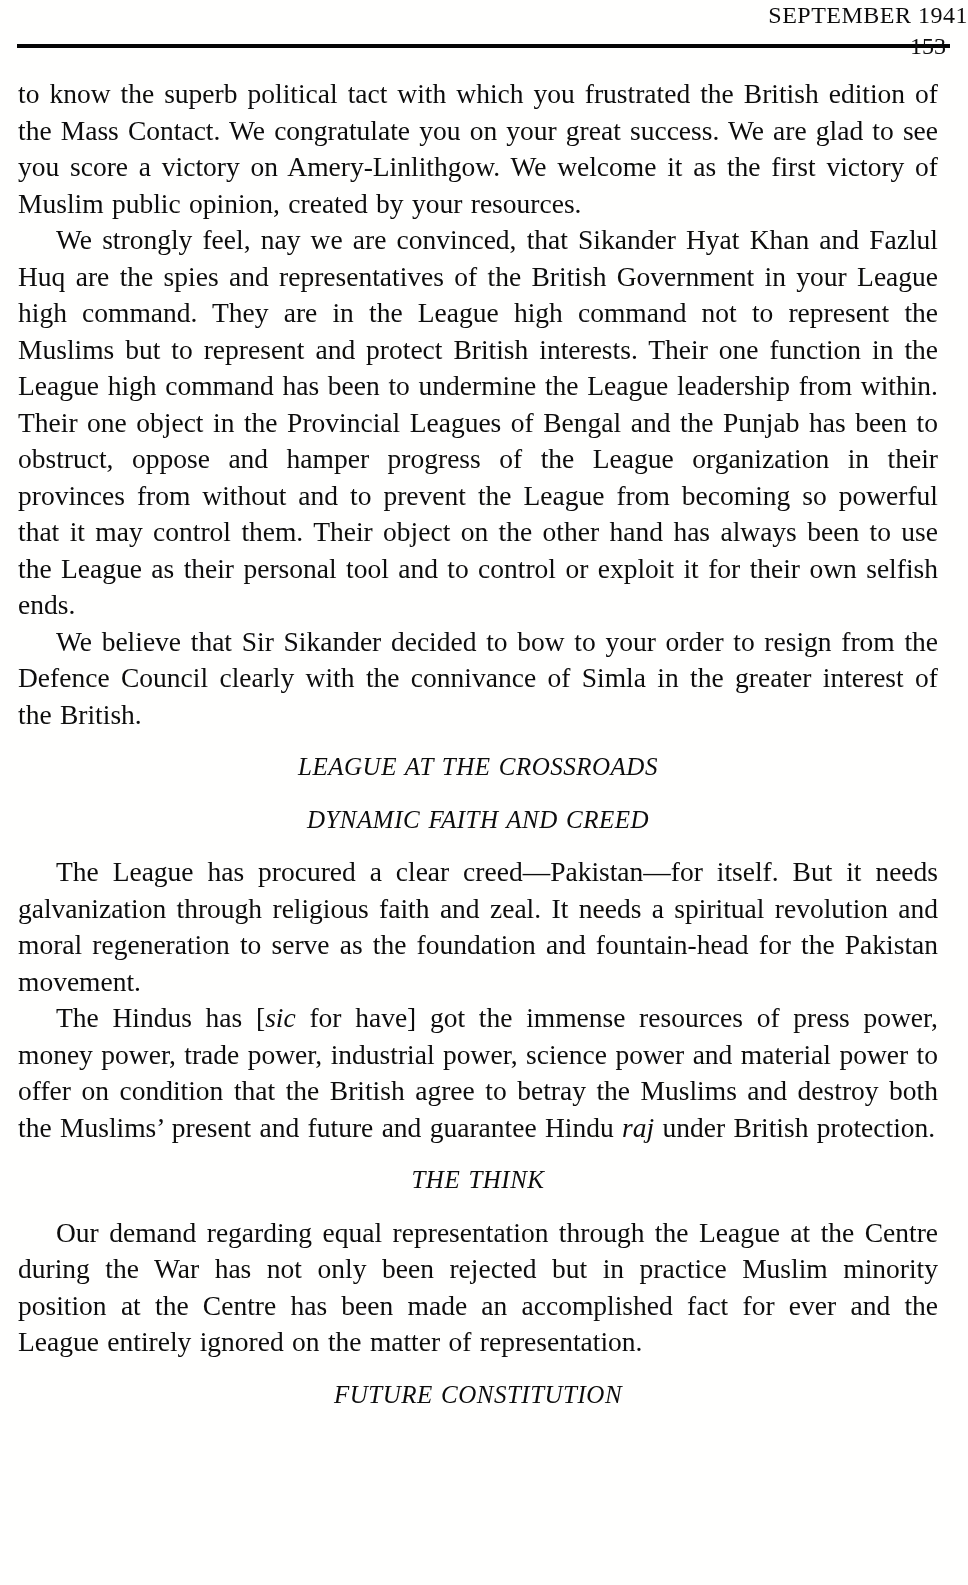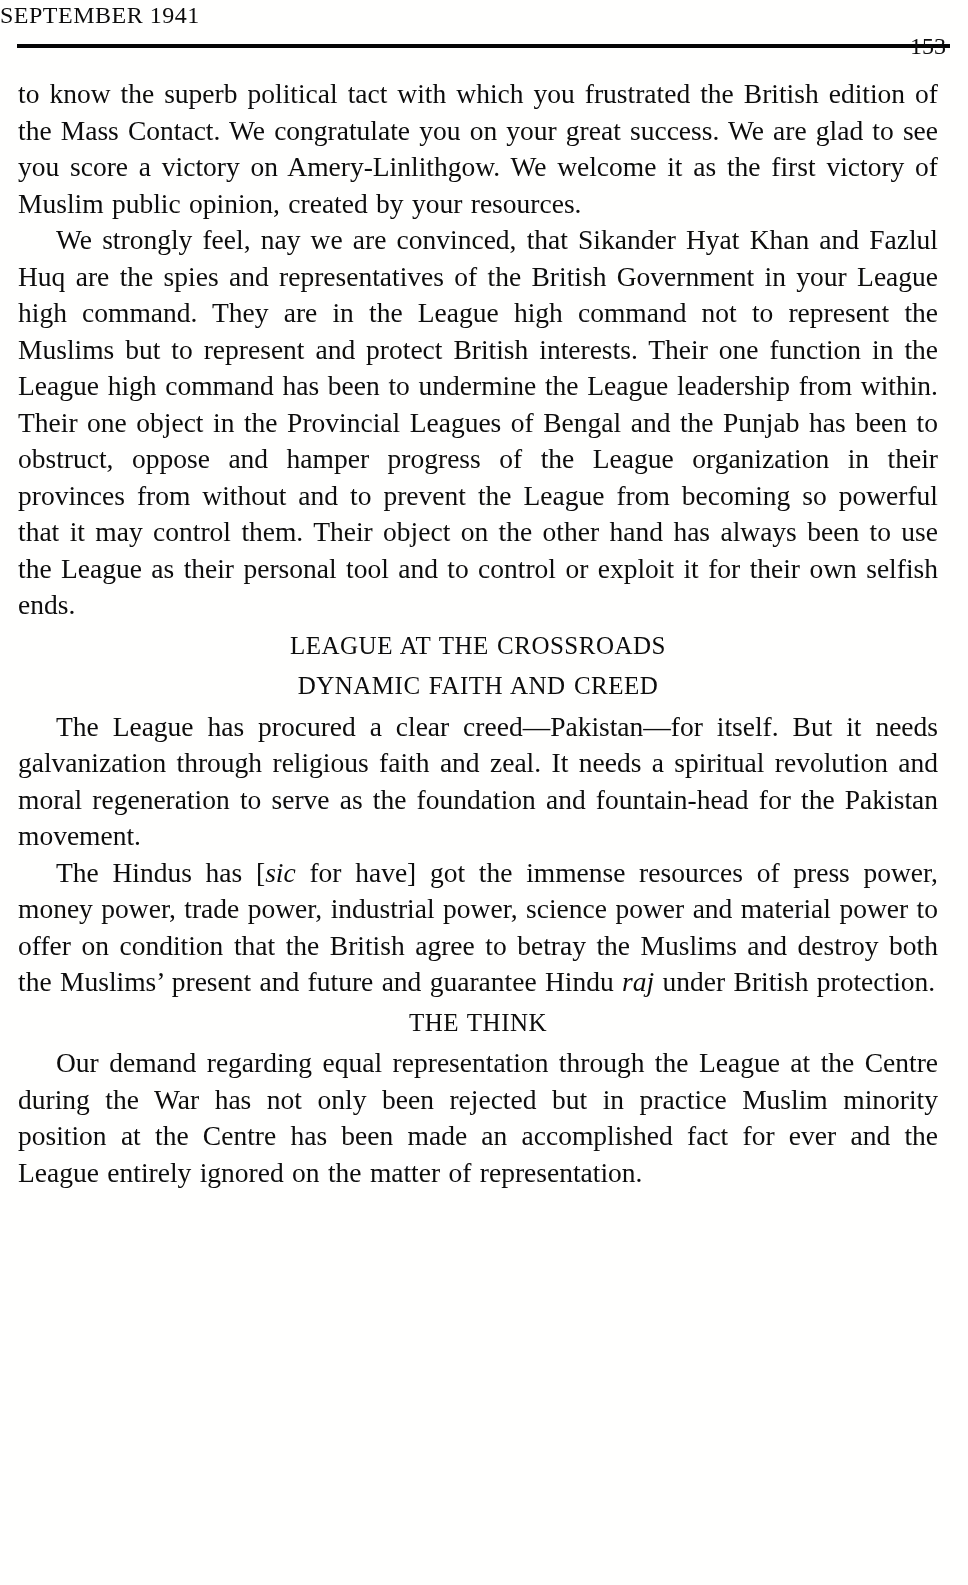--- a/index.html
+++ b/index.html
@@ -20,21 +20,21 @@
   .running-header {
     position: relative;
     height: 36px;
     padding-top: 4px;
   }
   .running-title {
     position: absolute;
     left: 0;
     right: 0;
     top: 2px;
-    text-align: left;
+    text-align: right;
     font-size: 24px;
     letter-spacing: 0.5px;
     white-space: nowrap;
   }
   .page-number {
     position: absolute;
     right: 22px;
     top: 2px;
     font-size: 24px;
     margin-top: 31px;
@@ -57,41 +57,44 @@
   .para.indent {
     text-indent: 38px;
   }
   .para.justify-last {
     text-align-last: justify;
   }
   .italic {
     font-style: italic;
   }
   .section-heading {
-    margin: 4px;
+    margin: 16px;
     font-size: 25px;
     font-weight: normal;
     text-align: center;
     text-indent: 0;
     line-height: 36.5px;
     letter-spacing: 0.5px;
+    font-style: italic;
   }
 </style>
 </head>
 <body>
 
 <div class="page">
   <header class="running-header">
     <span class="running-title">SEPTEMBER 1941</span>
     <span class="page-number">153</span>
   </header>
   <div class="header-rule"></div>
   <main class="page-body">
       <p class="para"><span class="">to know the superb political tact with which you frustrated the British edition of the Mass Contact. We congratulate you on your great success. We are glad to see you score a victory on Amery-Linlithgow. We welcome it as the first victory of Muslim public opinion, created by your resources.</span></p>
       <p class="para indent"><span class="">We strongly feel, nay we are convinced, that Sikander Hyat Khan and Fazlul Huq are the spies and representatives of the British Government in your League high command. They are in the League high command not to represent the Muslims but to represent and protect British interests. Their one function in the League high command has been to undermine the League leadership from within. Their one object in the Provincial Leagues of Bengal and the Punjab has been to obstruct, oppose and hamper progress of the League organization in their provinces from without and to prevent the League from becoming so powerful that it may control them. Their object on the other hand has always been to use the League as their personal tool and to control or exploit it for their own selfish ends.</span></p>
+      <p class="para indent"><span class="">We believe that Sir Sikander decided to bow to your order to resign from the Defence Council clearly with the connivance of Simla in the greater interest of the British.</span></p>
       <h2 class="section-heading">LEAGUE AT THE CROSSROADS</h2>
       <h2 class="section-heading">DYNAMIC FAITH AND CREED</h2>
       <p class="para indent"><span class="">The League has procured a clear creed—Pakistan—for itself. But it needs galvanization through religious faith and zeal. It needs a spiritual revolution and moral regeneration to serve as the foundation and fountain-head for the Pakistan movement.</span></p>
       <p class="para indent"><span class="">The Hindus has [</span><span class="italic">sic</span><span class=""> for have] got the immense resources of press power, money power, trade power, industrial power, science power and material power to offer on condition that the British agree to betray the Muslims and destroy both the Muslims’ present and future and guarantee Hindu </span><span class="italic">raj</span><span class=""> under British protection.</span></p>
       <h2 class="section-heading">THE THINK</h2>
       <p class="para indent"><span class="">Our demand regarding equal representation through the League at the Centre during the War has not only been rejected but in practice Muslim minority position at the Centre has been made an accomplished fact for ever and the League entirely ignored on the matter of representation.</span></p>
+      <h2 class="section-heading">FUTURE CONSTITUTION</h2>
     </main>
 </div>
 
 </body></html>

